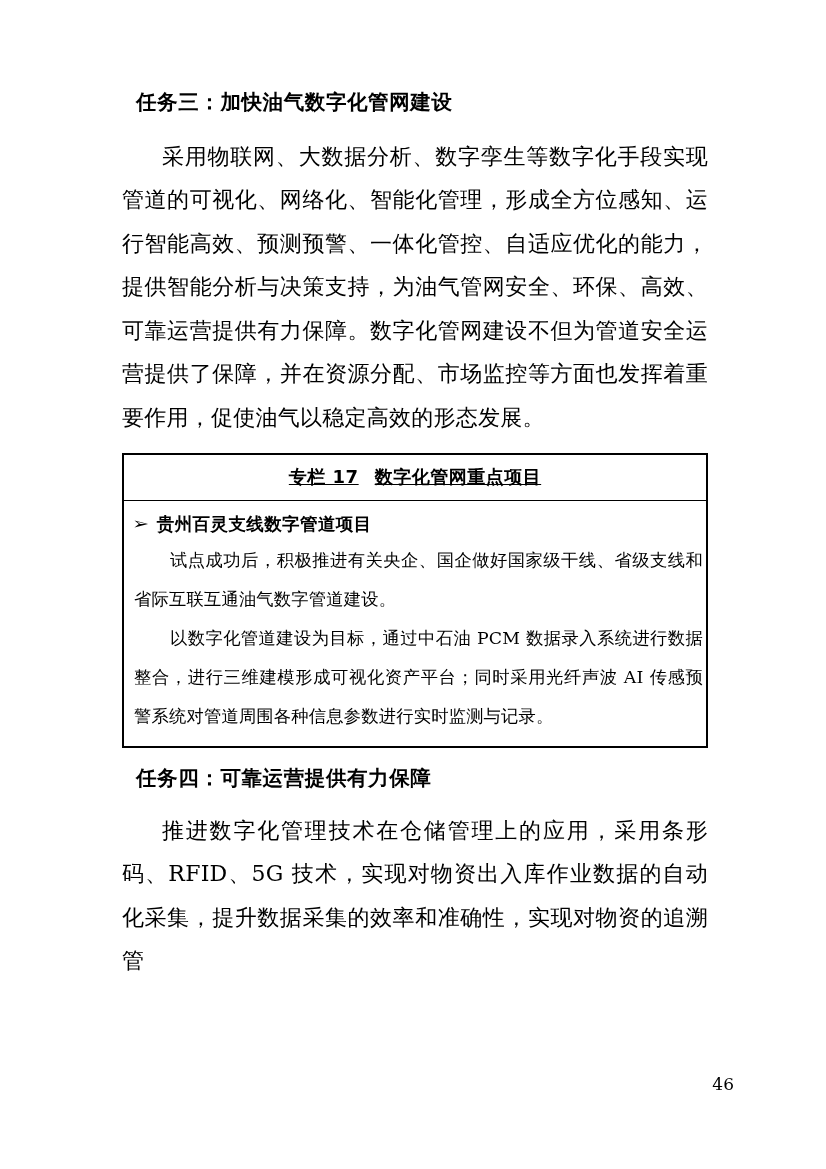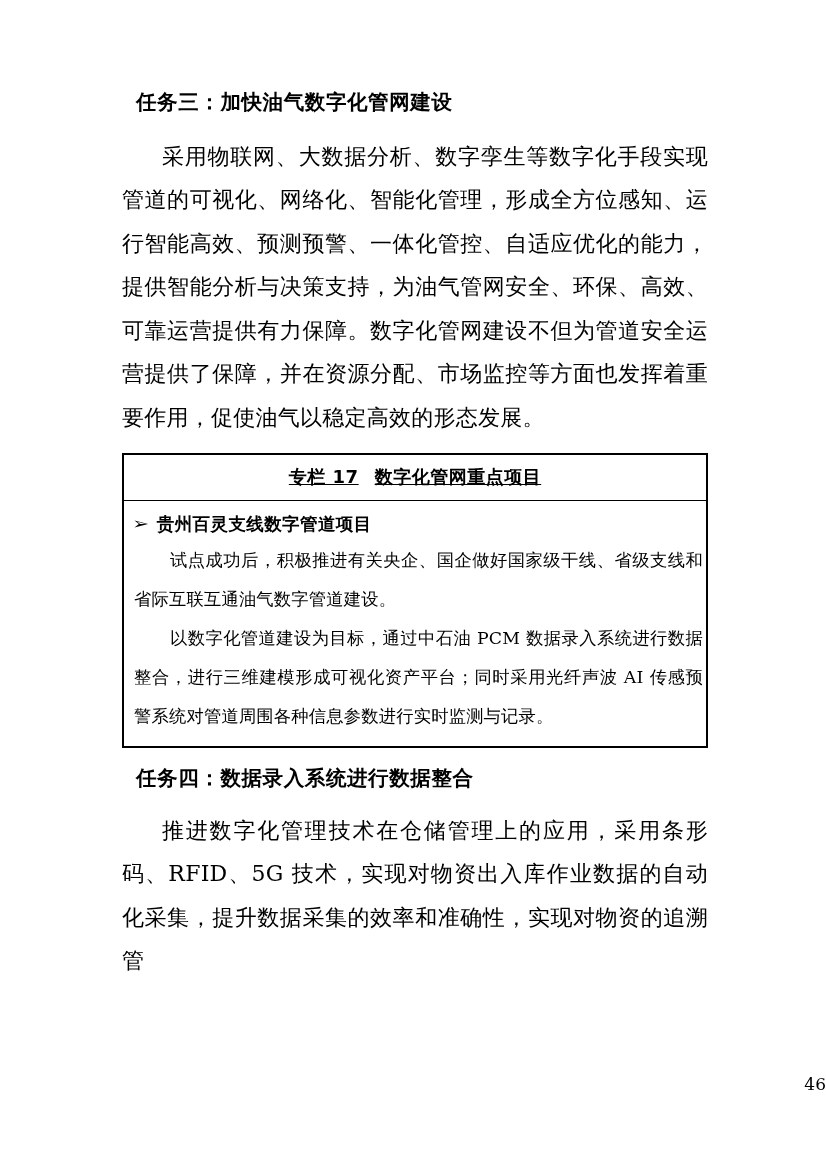--- a/index.html
+++ b/index.html
@@ -105,20 +105,21 @@
   .sp-before-box    { height: 14px; }
   .sp-after-box     { height: 20px; }
   .sp-after-task4   { height: 20px; }
   
   #page-number {
     position: absolute;
     left: 0;
     top: 1074px;
     width: 826px;
     text-align: right;
+    padding-right: 92px;
     box-sizing: border-box;
     font-family: "DejaVu Serif", "Liberation Serif", serif;
     font-size: 17px;
     color: #000000;
   }
 </style>
 </head>
 <body>
 
 <div id="page">
@@ -147,21 +148,21 @@
 
         <p class="callout-para">试点成功后，积极推进有关央企、国企做好国家级干线、省级支线和省际互联互通油气数字管道建设。</p>
 
         <p class="callout-para">以数字化管道建设为目标，通过中石油 PCM 数据录入系统进行数据整合，进行三维建模形成可视化资产平台；同时采用光纤声波 AI 传感预警系统对管道周围各种信息参数进行实时监测与记录。</p>
 
       </div>
     </div>
 
     <div class="sp-after-box"></div>
 
-    <div class="task-heading">任务四：数据录入系统进行数据整合</div>
+    <div class="task-heading">任务四：可靠运营提供有力保障</div>
 
     <div class="sp-after-task4"></div>
 
 
     <p class="body-para">推进数字化管理技术在仓储管理上的应用，采用条形码、RFID、5G 技术，实现对物资出入库作业数据的自动化采集，提升数据采集的效率和准确性，实现对物资的追溯管</p>
 
   </div>
 
   <div id="page-number">46</div>
 

